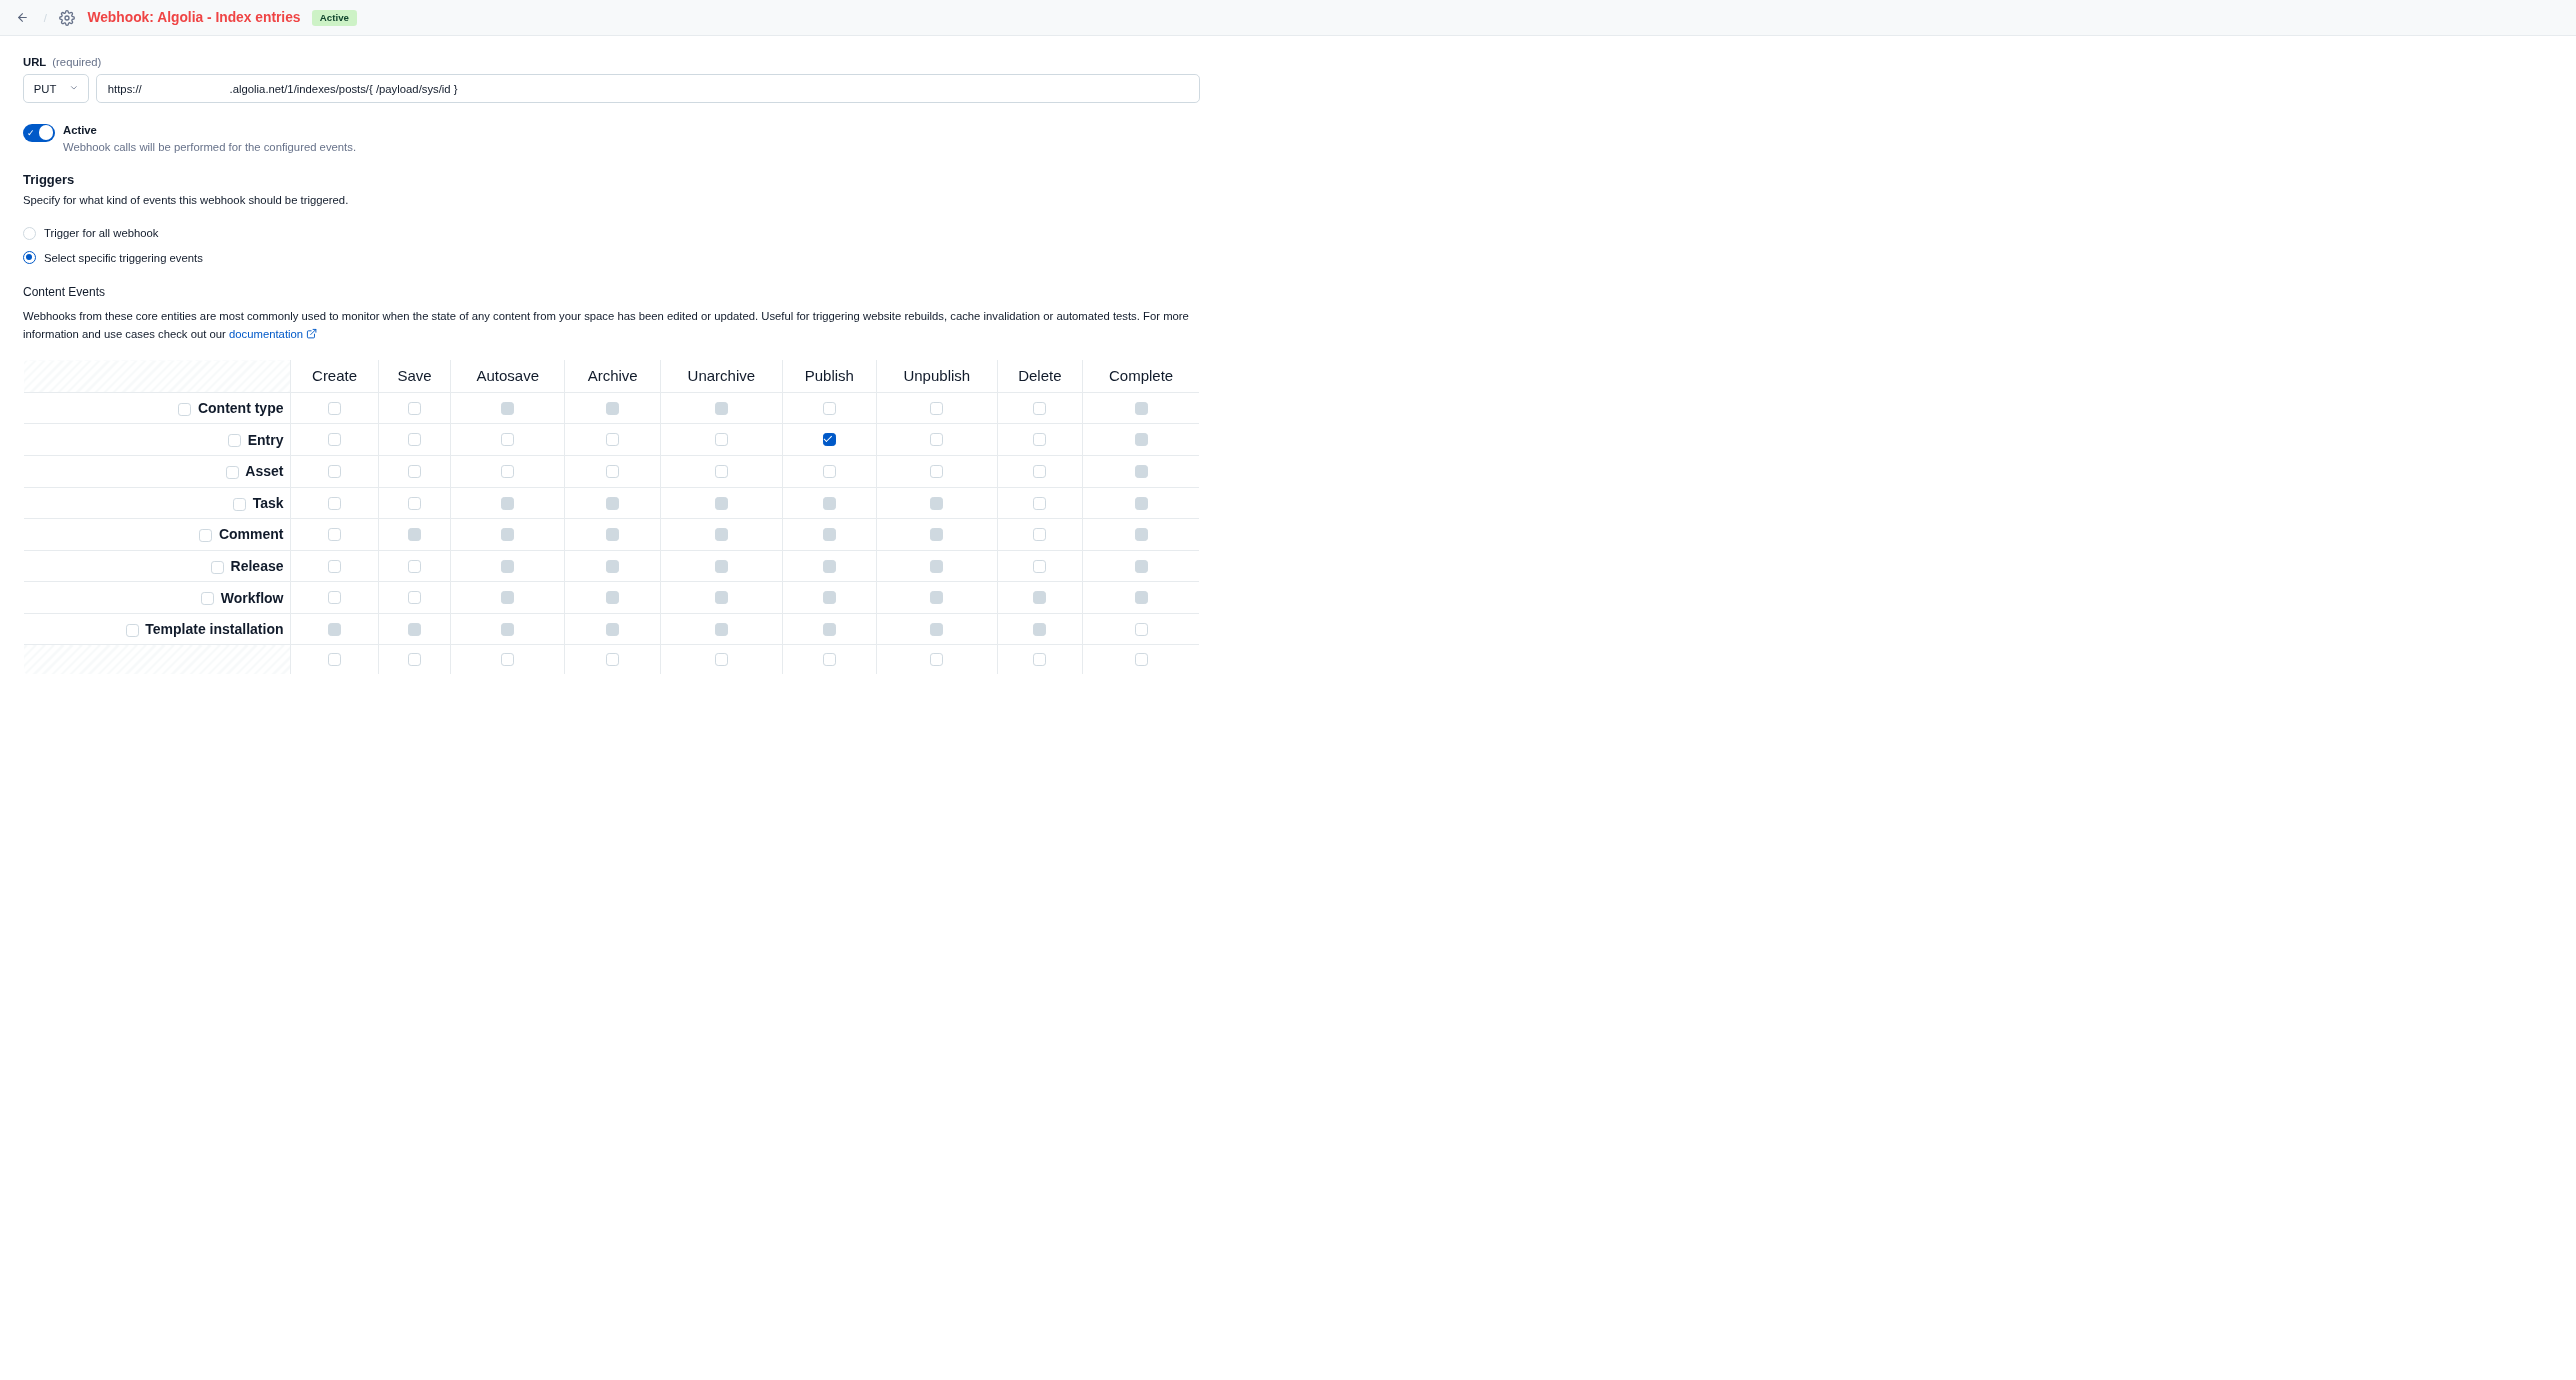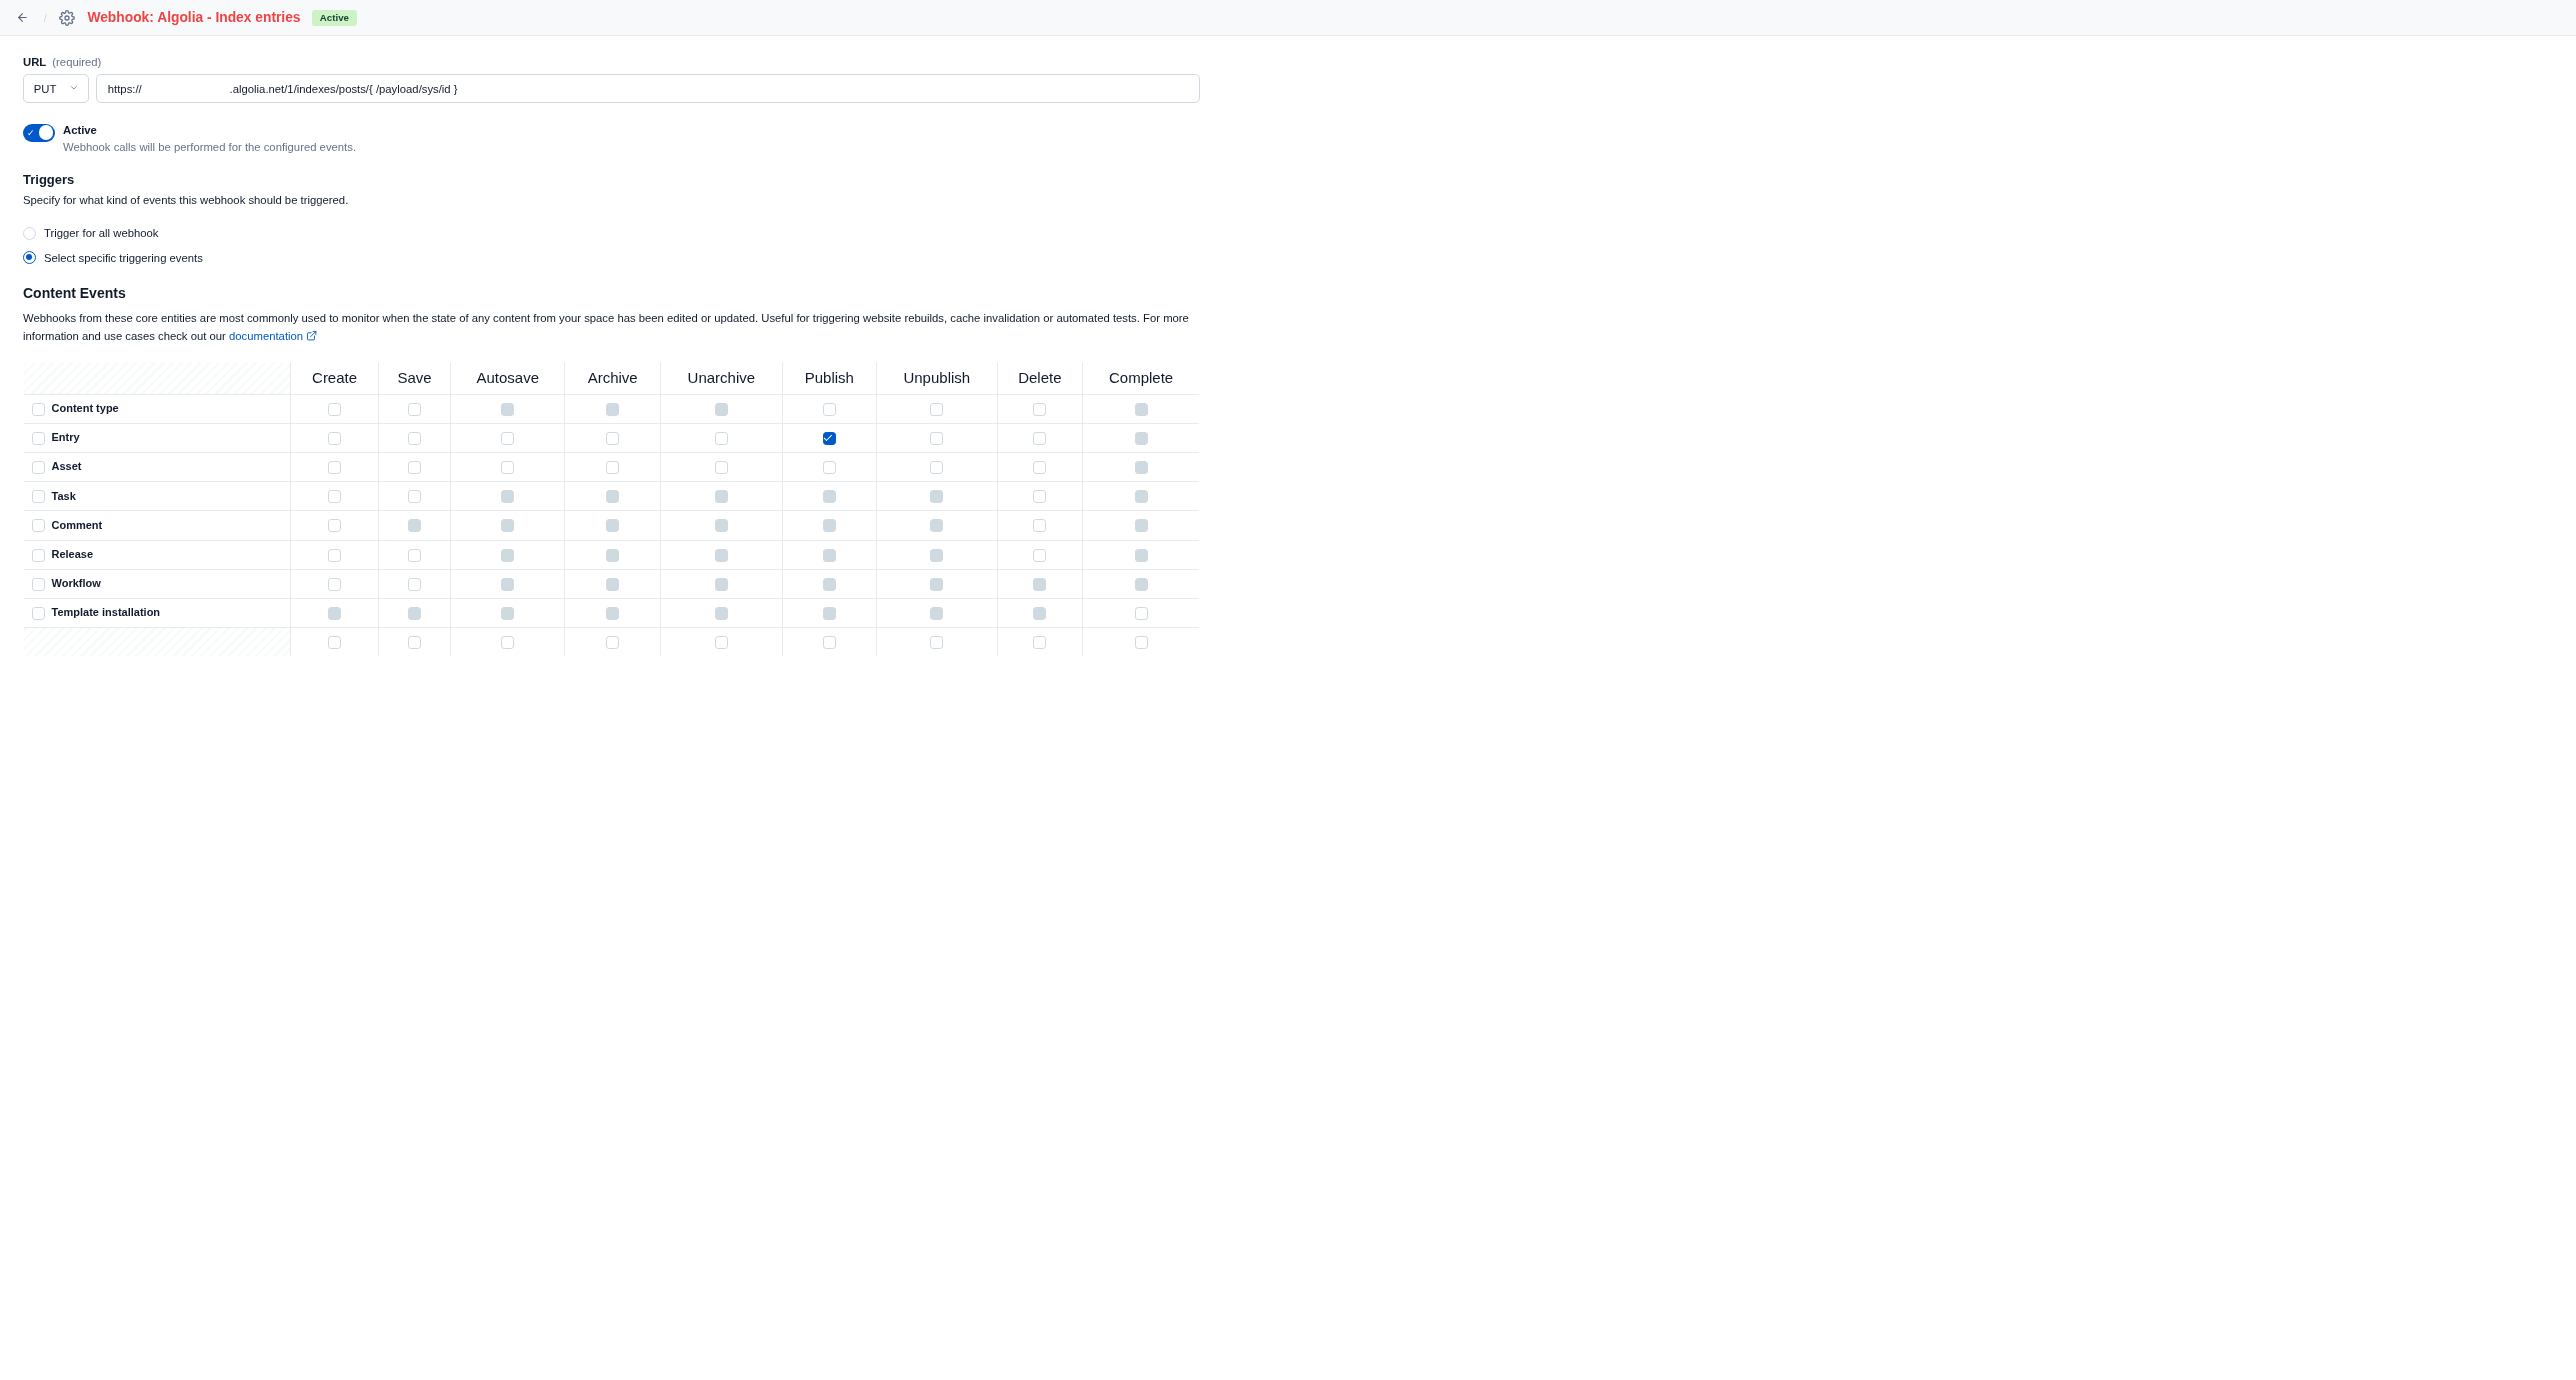--- a/index.html
+++ b/index.html
@@ -79,37 +79,37 @@
   .radio-row { display: flex; align-items: center; gap: 8px; margin-bottom: 11.3px; cursor: pointer; }
   .radio {
     width: 13px; height: 13px; border-radius: 50%;
     border: 1.6px solid #CFD9E0; flex-shrink: 0; position: relative;
   }
   .radio.checked { border-color: #0059C8; }
   .radio.checked::after {
     content: ""; position: absolute; left: 1.6px; top: 1.6px;
     width: 6.5px; height: 6.5px; border-radius: 50%; background: #0059C8;
   }
-  .subsection-title { font-weight: 700; font-size: 14px; margin-top: 21px; margin-bottom: 8px; }
+  .subsection-title { font-weight: 400; font-size: 12px; margin-top: 21px; margin-bottom: 8px; }
   .subsection-desc { color: #111B2B; line-height: 1.6; }
   .doc-link { color: #0059C8; text-decoration: none; display: inline-flex; align-items: center; gap: 3.2px; }
   .external-icon { width: 11.3px; height: 11.3px; }
   .events-table { width: 100%; border-collapse: collapse; margin-top: 16px; border: 0.8px solid #E7EBEE; border-radius: 4.9px; overflow: hidden; }
   .events-table th, .events-table td {
     border: 0.8px solid #E7EBEE;
     padding: 7.3px 6.5px;
     text-align: center;
     font-weight: 400;
   }
   .events-table th {
     background: #fff; color: #111B2B; font-weight: 400; font-size: 15px;
   }
   .events-table th.corner { background: repeating-linear-gradient(135deg, #F7F9FA, #F7F9FA 2.4px, #fff 2.4px, #fff 6.5px); }
   .events-table td.rowlabel {
-    text-align: left; padding-left: 8px; font-weight: 600; font-size: 11px;
+    text-align: right; padding-left: 8px; font-weight: 600; font-size: 14px;
     width: 267px;
   }
   .rowlabel .rowcheck { margin-right: 6.5px; }
   .events-table tr.striped td.rowlabel { background: repeating-linear-gradient(135deg, #F7F9FA, #F7F9FA 2.4px, #fff 2.4px, #fff 6.5px); }
   .cbox {
     width: 13px; height: 13px; border-radius: 3.2px;
     border: 1.6px solid #CFD9E0; display: inline-block; vertical-align: middle;
     background: #fff; cursor: pointer; position: relative;
   }
   .cbox.disabled { background: #CFD9E0; border-color: #CFD9E0; cursor: not-allowed; }

